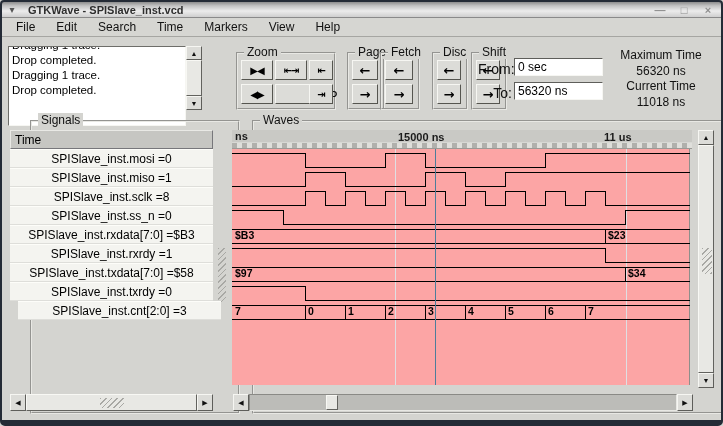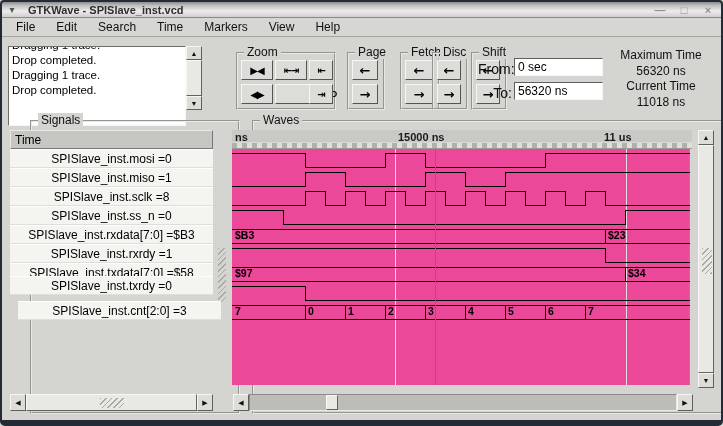--- a/index.html
+++ b/index.html
@@ -97,21 +97,21 @@
   }
   .timeline .tlabel{
     position:absolute;top:1px;font-size:11px;font-weight:bold;color:#1a1a1a;white-space:nowrap;
   }
   .tickstrip{
     position:absolute;left:0;bottom:0;width:100%;height:6px;
     background:repeating-linear-gradient(90deg,#b0b0ac 0 5px,#dfdfdb 5px 10px);
     border-top:1px solid #d8d8d4;
   }
   .wave-canvas{
-    position:absolute;left:232px;top:149px;width:458px;height:236px;background:#ec4899;
+    position:absolute;left:232px;top:149px;width:458px;height:236px;background:#fca5a5;
     border-right:1px solid #8e8e8a;
   }
   .hsb-track{position:absolute;background:#bcbcb8;border:1px solid;border-color:#8a8a86 #e8e8e4 #e8e8e4 #8a8a86;}
 </style>
 </head>
 <body>
 
 <div class="app">
 
   <div class="titlebar">
@@ -160,21 +160,21 @@
         <div class="tb-btn" style="left: 71px; top: 30px; width: 24px;">⇥</div>
       </div>
   </div>
 
   <div id="nav-frames">
       <div class="frame" style="left: 323px; top: 52px; width: 38px; height: 58px;">
         <span class="frame-label">Page</span>
         <div class="tb-btn arrow" style="left: 3px; top: 6px; width: 26px;">←</div>
         <div class="tb-btn arrow" style="left: 3px; top: 30px; width: 26px;">→</div>
       </div>
-      <div class="frame" style="left: 376px; top: 52px; width: 40px; height: 58px;">
+      <div class="frame" style="left: 356px; top: 52px; width: 40px; height: 58px;">
         <span class="frame-label">Fetch</span>
         <div class="tb-btn arrow" style="left: 3px; top: 6px; width: 28px;">←</div>
         <div class="tb-btn arrow" style="left: 3px; top: 30px; width: 28px;">→</div>
       </div>
       <div class="frame" style="left: 408px; top: 52px; width: 36px; height: 58px;">
         <span class="frame-label">Disc</span>
         <div class="tb-btn arrow" style="left: 3px; top: 6px; width: 24px;">←</div>
         <div class="tb-btn arrow" style="left: 3px; top: 30px; width: 24px;">→</div>
       </div>
       <div class="frame" style="left: 447px; top: 52px; width: 36px; height: 58px;">
@@ -201,41 +201,41 @@
   </div>
   <div class="sig-header">Time</div>
   <div id="sig-rows">
       <div class="sig-row" style="top: 149px;">SPISlave_inst.mosi =0</div>
       <div class="sig-row" style="top: 168px;">SPISlave_inst.miso =1</div>
       <div class="sig-row" style="top: 187px;">SPISlave_inst.sclk =8</div>
       <div class="sig-row" style="top: 206px;">SPISlave_inst.ss_n =0</div>
       <div class="sig-row" style="top: 225px;">SPISlave_inst.rxdata[7:0] =$B3</div>
       <div class="sig-row" style="top: 244px;">SPISlave_inst.rxrdy =1</div>
       <div class="sig-row" style="top: 263px;">SPISlave_inst.txdata[7:0] =$58</div>
-      <div class="sig-row" style="top: 276px; text-align: center;">SPISlave_inst.txrdy =0</div>
+      <div class="sig-row" style="top: 282px; text-align: center;">SPISlave_inst.txrdy =0</div>
       <div class="sig-row" style="top: 301px; margin-left: 8px;">SPISlave_inst.cnt[2:0] =3</div>
     </div>
 
   <div class="sb-btn" style="left:10px;top:394px;width:16px;height:17px;">◀</div>
   <div class="sb-thumb" style="left:26px;top:394px;width:171px;height:17px;">
     <div class="grip" style="left:73px;top:3px;width:24px;height:10px;"></div>
   </div>
   <div class="sb-btn" style="left:197px;top:394px;width:16px;height:17px;">▶</div>
 
   <div style="position:absolute;left:217px;top:122px;width:10px;height:290px;">
     <div class="grip" style="left:1px;top:126px;width:8px;height:54px;"></div>
   </div>
 
   <div class="frame" style="left:228px;top:120px;width:491px;height:294px;">
     <span class="frame-label">Waves</span>
   </div>
 
   <div class="timeline" id="timeline">
     <div class="tickstrip"></div>
-  <span class="tlabel" style="left: 3px;">ns</span>
+  <span class="tlabel" style="left: 3px; font-family: Liberation Mono, monospace;">ns</span>
       <span class="tlabel" style="left: 166px;">15000 ns</span>
       <span class="tlabel" style="left: 372px;">11 us</span>
     </div>
 
   <div class="wave-canvas">
     <svg id="wave-svg" width="458" height="236" style="shape-rendering:crispEdges;display:block;">
         <line x1="163" y1="0" x2="163" y2="236" stroke="#dfdfe3" stroke-width="1"></line>
         <line x1="394" y1="0" x2="394" y2="236" stroke="#dfdfe3" stroke-width="1"></line>
         <path d="M 0 4 L 73 4 L 73 18 L 153 18 L 153 4 L 193 4 L 193 18 L 313 18 L 313 4 L 458 4" fill="none" stroke="#000000" stroke-width="1"></path>
         <path d="M 0 37 L 73 37 L 73 23 L 113 23 L 113 37 L 193 37 L 193 23 L 233 23 L 233 37 L 273 37 L 273 23 L 458 23" fill="none" stroke="#000000" stroke-width="1"></path>

